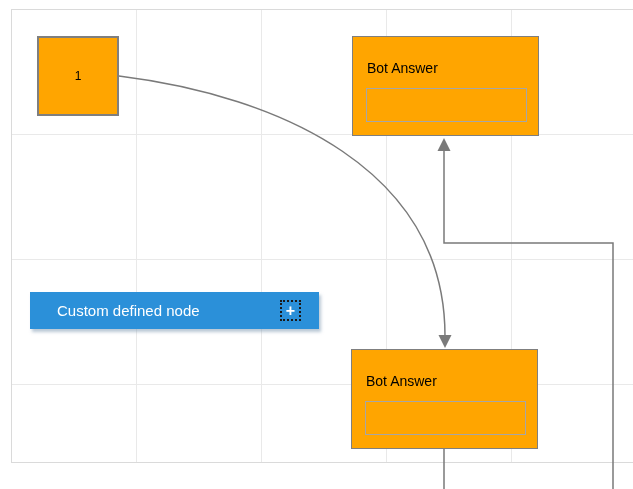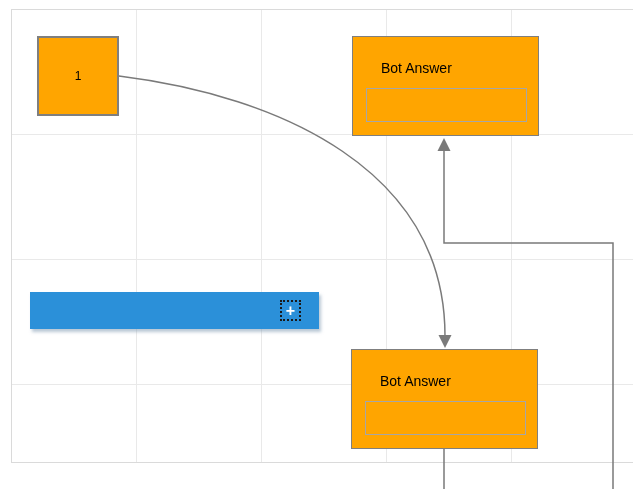--- a/index.html
+++ b/index.html
@@ -37,21 +37,21 @@
     font-size: 12px; color: #000000;
   }
   .bot-node {
     width: 187px; height: 100px;
     background: #ffa500;
     border: 1px solid #7f7f7f;
   }
   .bot-node.top { left: 352px; top: 36px; }
   .bot-node.bottom { left: 351px; top: 349px; }
   .bot-title {
-    position: absolute; left: 28px; top: 24px;
+    position: absolute; left: 14px; top: 24px;
     font-size: 14px; line-height: 15px; color: #000000;
   }
   .bot-textbox {
     position: absolute; left: 13px; top: 51px;
     width: 161px; height: 34px;
     box-sizing: border-box;
     border: 1px solid #a6a6a6;
     font-size: 12px; color: #000000;
   }
   .custom-node {
@@ -100,16 +100,17 @@
   <div class="bot-title">Bot Answer</div>
   <div class="bot-textbox"></div>
 </div>
 
 <div class="node bot-node bottom">
   <div class="bot-title">Bot Answer</div>
   <div class="bot-textbox"></div>
 </div>
 
 <div class="node custom-node">
+  <span class="custom-label">Custom defined node</span>
   <button class="add-btn">
     <span>+</span>
   </button>
 </div>
 
 </body></html>

